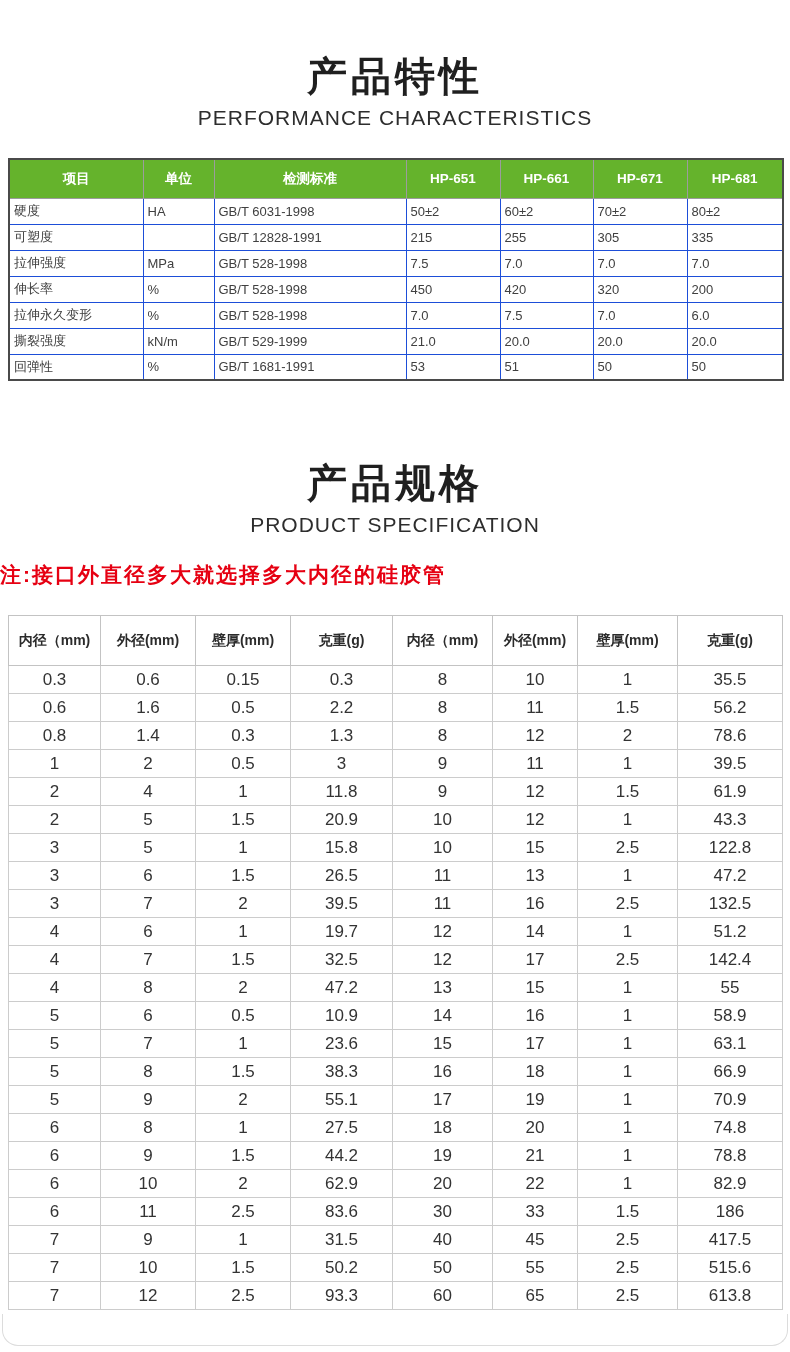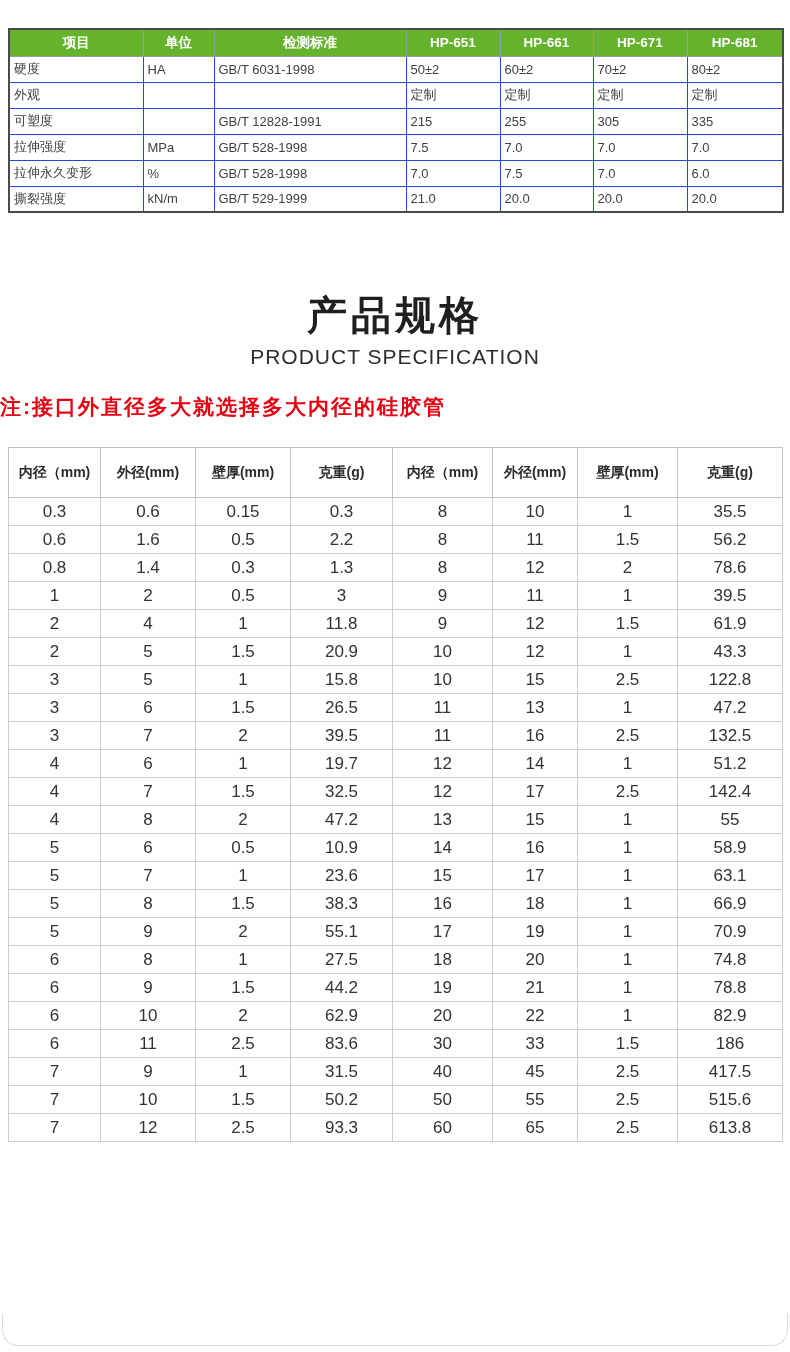--- a/index.html
+++ b/index.html
@@ -49,21 +49,21 @@
     border-collapse: collapse;
     border: 2px solid #4a4a4a;
     font-size: 13px;
     table-layout: fixed;
   }
   table.perf th {
     background: #65b32c;
     color: #ffffff;
     font-weight: 700;
     font-size: 13.5px;
-    height: 27px;
+    height: 39px;
     border: 1px solid #9c9c9c;
     text-align: center;
     padding: 0 2px;
   }
   table.perf td {
     height: 26px;
     border: 1px solid #1d4ed8;
     padding: 1px 4px;
     text-align: left;
     color: #404040;
@@ -105,20 +105,24 @@
     border: 1px solid #dcdcdc;
     border-top: none;
     border-radius: 0 0 16px 16px;
   }
 </style>
 </head>
 <body>
 
 <div class="page">
 
+  <div class="section-head sec1-head">
+    <div class="big-title">产品特性</div>
+    <div class="sub-title">PERFORMANCE CHARACTERISTICS</div>
+  </div>
 
   <table class="perf">
     <colgroup>
       <col style="width:134px">
         <col style="width:71px">
         <col style="width:192px">
       <col style="width:94px">
         <col style="width:93px">
         <col style="width:94px">
         <col style="width:96px">
@@ -138,63 +142,72 @@
         <tr>
           <td>硬度</td>
           <td>HA</td>
           <td>GB/T 6031-1998</td>
           <td>50±2</td>
           <td>60±2</td>
           <td>70±2</td>
           <td>80±2</td>
         </tr>
         <tr>
-          <td>外观</td>
-          <td></td>
-          <td></td>
-          <td>定制</td>
-          <td>定制</td>
-          <td>定制</td>
-          <td>定制</td>
-        </tr>
-        <tr>
           <td>可塑度</td>
           <td></td>
           <td>GB/T 12828-1991</td>
           <td>215</td>
           <td>255</td>
           <td>305</td>
           <td>335</td>
         </tr>
         <tr>
           <td>拉伸强度</td>
           <td>MPa</td>
           <td>GB/T 528-1998</td>
           <td>7.5</td>
           <td>7.0</td>
           <td>7.0</td>
           <td>7.0</td>
         </tr>
         <tr>
+          <td>伸长率</td>
+          <td>%</td>
+          <td>GB/T 528-1998</td>
+          <td>450</td>
+          <td>420</td>
+          <td>320</td>
+          <td>200</td>
+        </tr>
+        <tr>
           <td>拉伸永久变形</td>
           <td>%</td>
           <td>GB/T 528-1998</td>
           <td>7.0</td>
           <td>7.5</td>
           <td>7.0</td>
           <td>6.0</td>
         </tr>
         <tr>
           <td>撕裂强度</td>
           <td>kN/m</td>
           <td>GB/T 529-1999</td>
           <td>21.0</td>
           <td>20.0</td>
           <td>20.0</td>
           <td>20.0</td>
+        </tr>
+        <tr>
+          <td>回弹性</td>
+          <td>%</td>
+          <td>GB/T 1681-1991</td>
+          <td>53</td>
+          <td>51</td>
+          <td>50</td>
+          <td>50</td>
         </tr>
       </tbody>
   </table>
 
   <div class="section-head sec2-head">
     <div class="big-title">产品规格</div>
     <div class="sub-title">PRODUCT SPECIFICATION</div>
   </div>
 
   <div class="red-note">注:接口外直径多大就选择多大内径的硅胶管</div>

